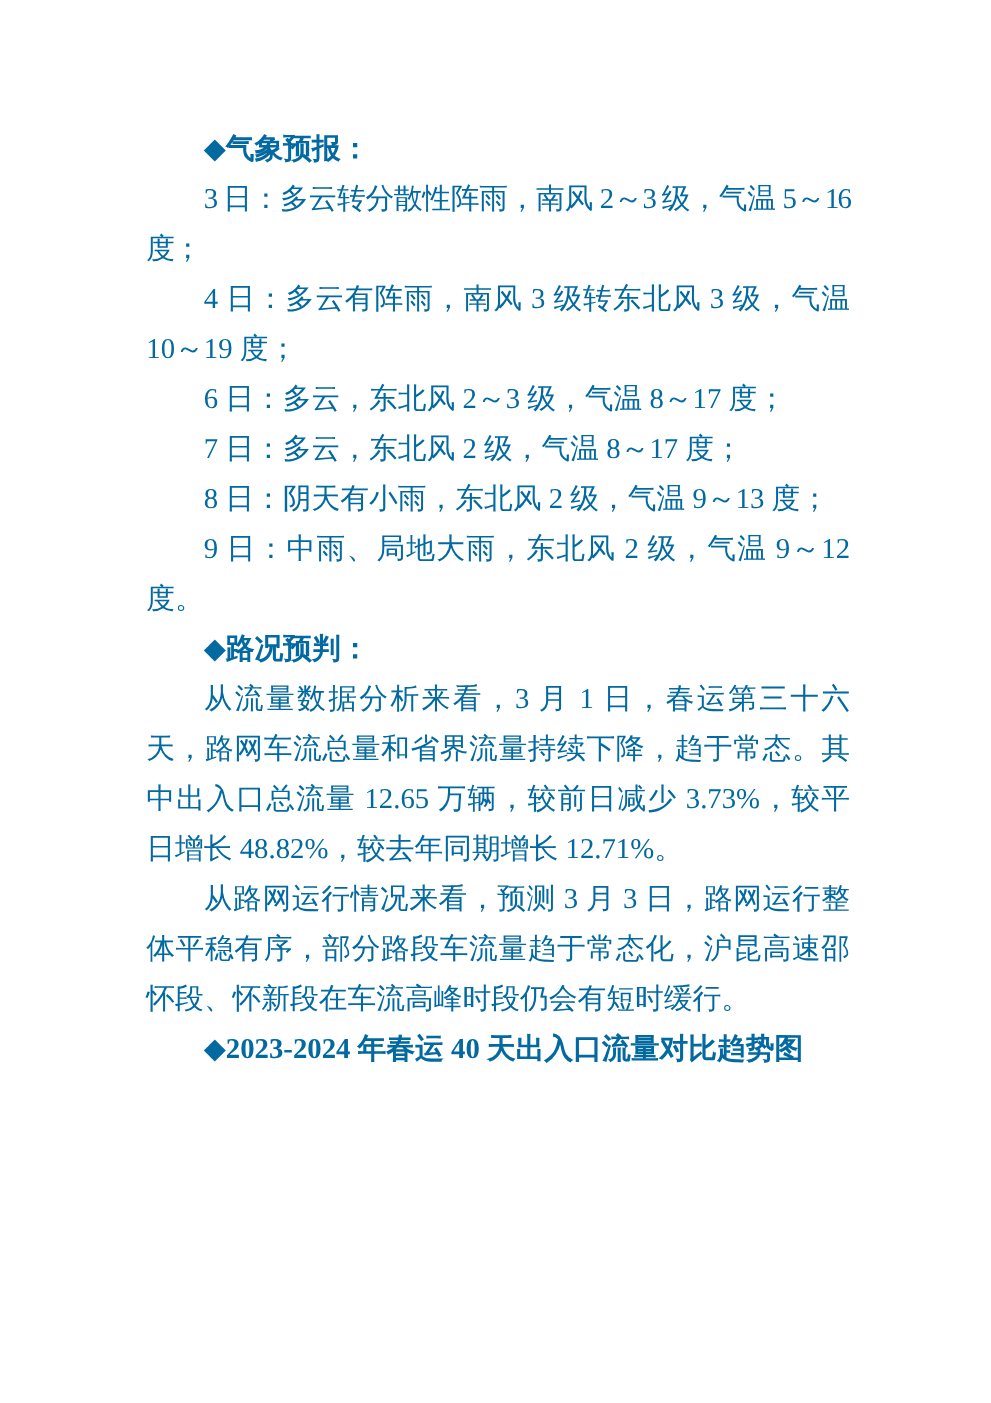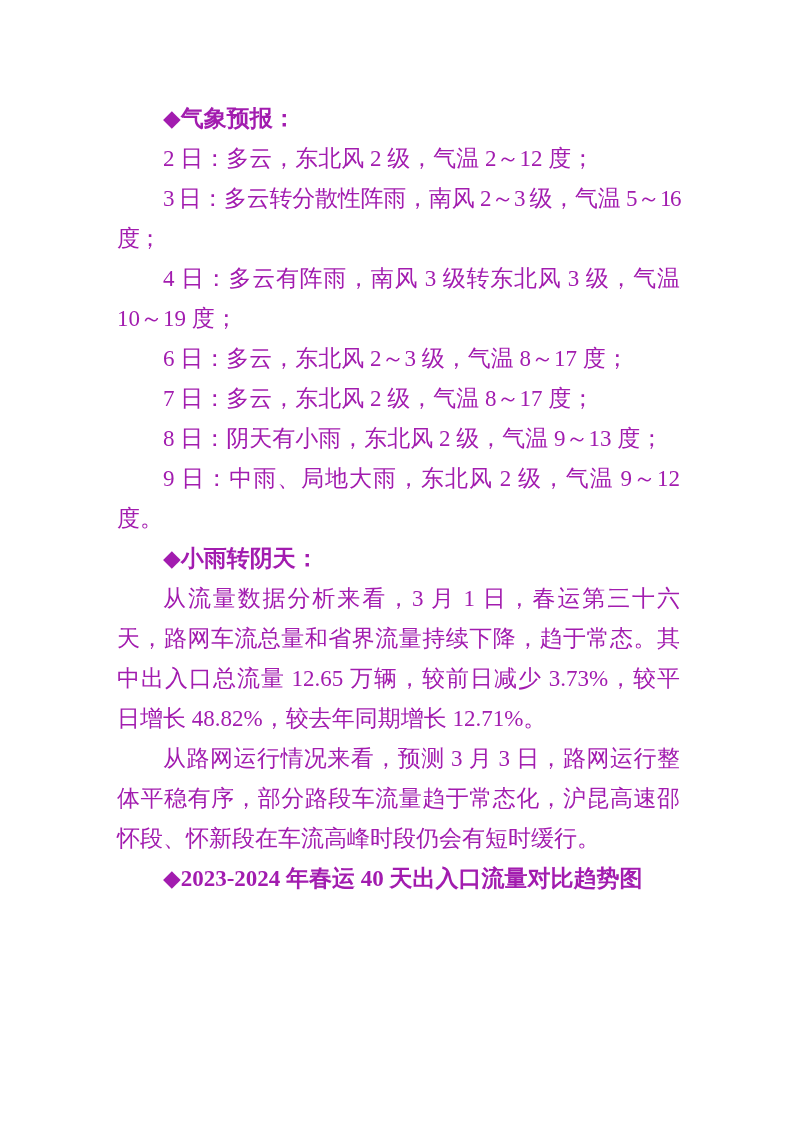--- a/index.html
+++ b/index.html
@@ -15,21 +15,21 @@
     overflow: hidden;
   }
   .content {
     position: absolute;
     left: 117px;
     top: 99px;
     width: 563px;
     font-family: "Liberation Serif", "DejaVu Serif", serif;
     font-size: 23px;
     line-height: 40px;
-    color: #a21caf;
+    color: #0369a1;
     text-align: justify;
     text-justify: inter-ideograph;
   }
   .content p {
     margin: 0;
     padding: 0;
     text-indent: 2em;
   }
   .heading {
     font-weight: bold;
@@ -43,36 +43,35 @@
 </style>
 </head>
 <body>
 
 <div class="page">
   <div class="content">
 
     <p class="heading">◆气象预报：</p>
 
 
-    <p>2 日：多云，东北风 2 级，气温 2～12 度；</p>
 
     <p class="tight">3 日：多云转分散性阵雨，南风 2～3 级，气温 5～16 度；</p>
 
     <p>4 日：多云有阵雨，南风 3 级转东北风 3 级，气温 10～19 度；</p>
 
 
     <p>6 日：多云，东北风 2～3 级，气温 8～17 度；</p>
 
     <p>7 日：多云，东北风 2 级，气温 8～17 度；</p>
 
     <p>8 日：阴天有小雨，东北风 2 级，气温 9～13 度；</p>
 
     <p>9 日：中雨、局地大雨，东北风 2 级，气温 9～12 度。</p>
 
-    <p class="heading">◆小雨转阴天：</p>
+    <p class="heading">◆路况预判：</p>
 
     <p><span class="lead">从流量数据分析来看，</span><span>3 月 1 日，春运第三十六天，路网车流总量和省界流量持续下降，趋于常态。其中出入口总流量 12.65 万辆，较前日减少 3.73%，较平日增长 48.82%，较去年同期增长 12.71%。</span></p>
 
     <p><span class="lead">从路网运行情况来看，</span><span>预测 3 月 3 日，路网运行整体平稳有序，部分路段车流量趋于常态化，沪昆高速邵怀段、怀新段在车流高峰时段仍会有短时缓行。</span></p>
 
     <p class="heading">◆2023-2024 年春运 40 天出入口流量对比趋势图</p>
 
   </div>
 </div>
 

